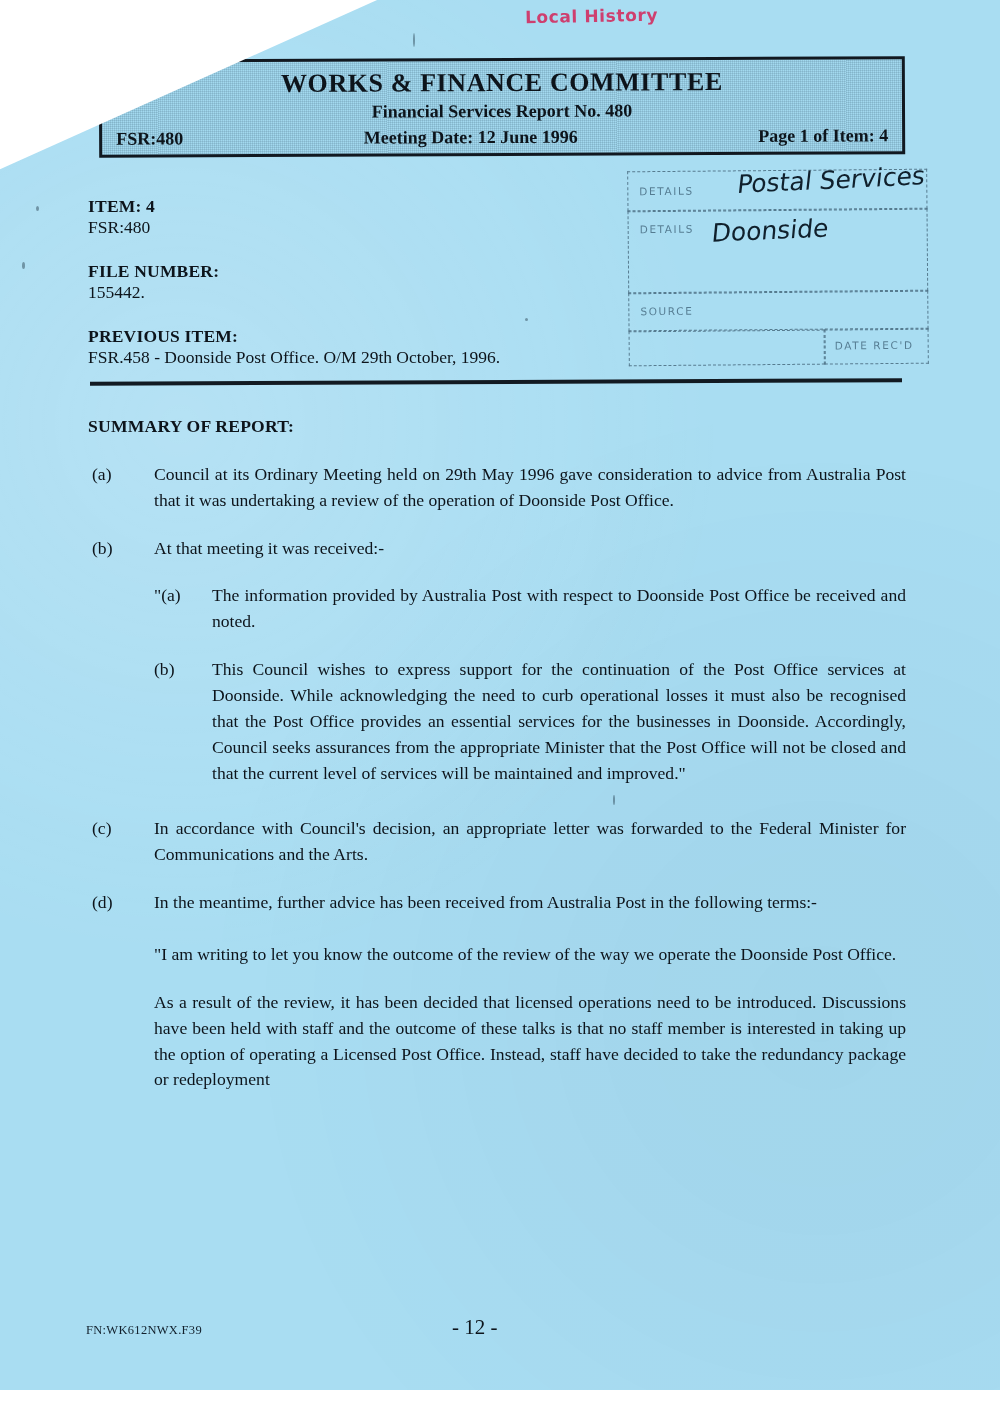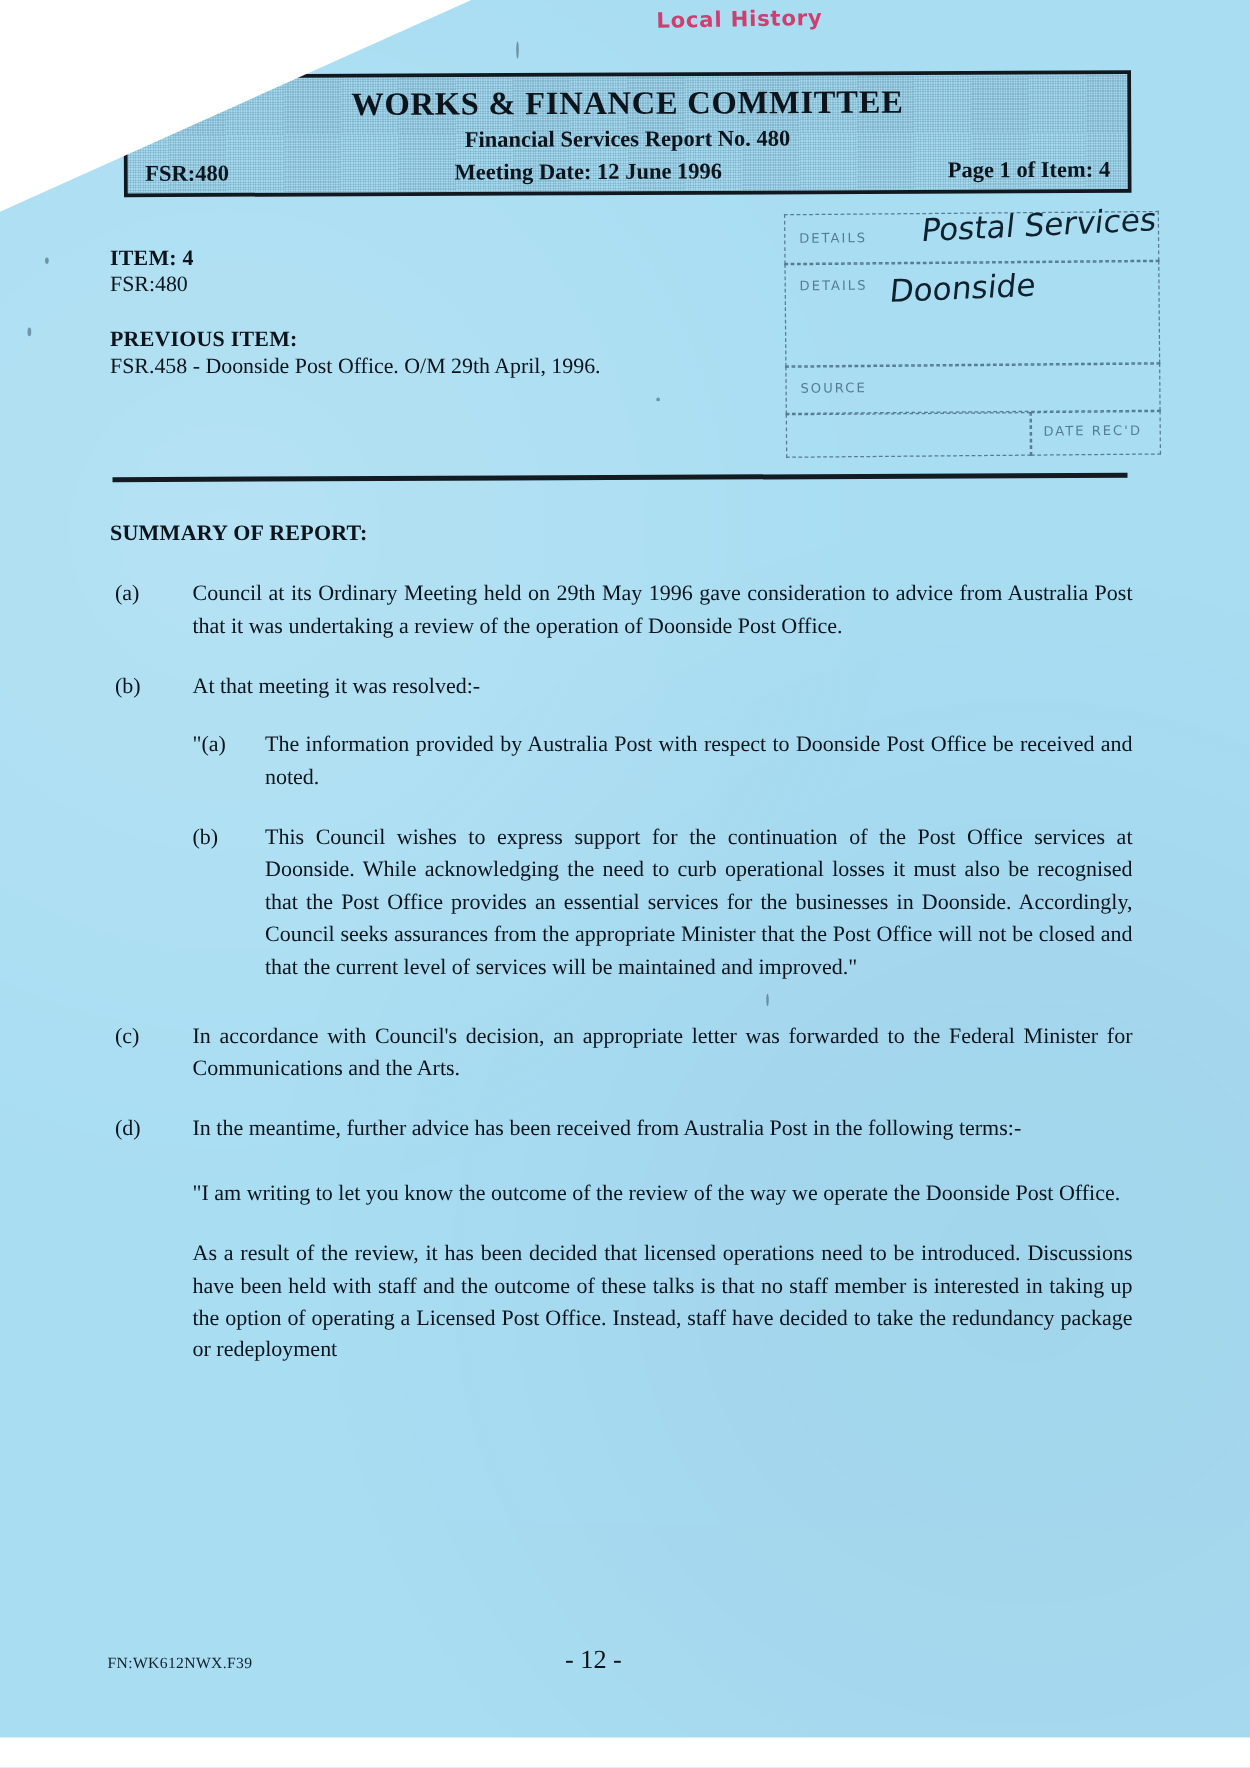--- a/index.html
+++ b/index.html
@@ -284,24 +284,28 @@
   </div>
 
   <div id="meta-block">
 
     <div class="meta-row">
       <span class="meta-label">ITEM: 4</span>
       <span class="meta-value">FSR:480</span>
     </div>
 
 
+    <div class="meta-row">
+      <span class="meta-label">FILE NUMBER:</span>
+      <span class="meta-value">155442.</span>
+    </div>
 
     <div class="meta-row">
       <span class="meta-label">PREVIOUS ITEM:</span>
-      <span class="meta-value">FSR.458 - Doonside Post Office. O/M 29th April, 1996.</span>
+      <span class="meta-value">FSR.458 - Doonside Post Office. O/M 29th October, 1996.</span>
     </div>
 
   </div>
 
   <div id="archive-stamp">
 
     <div class="sbox" id="stamp-row-location"></div>
     <div class="sbox" id="stamp-row-details"></div>
     <div class="sbox" id="stamp-row-source"></div>
     <div class="sbox" id="stamp-row-docno"></div>
@@ -324,21 +328,21 @@
 
 
 
     <div class="clause lvl1">
       <span class="clause-marker">(a)</span>
       <span class="clause-body">Council at its Ordinary Meeting held on 29th May 1996 gave consideration to advice from Australia Post that it was undertaking a review of the operation of Doonside Post Office.</span>
     </div>
 
     <div class="clause lvl1">
       <span class="clause-marker">(b)</span>
-      <span class="clause-body nojustify">At that meeting it was resolved:-</span>
+      <span class="clause-body nojustify">At that meeting it was received:-</span>
     </div>
 
     <div class="clause lvl2">
       <span class="clause-marker">"(a)</span>
       <span class="clause-body">The information provided by Australia Post with respect to Doonside Post Office be received and noted.</span>
     </div>
 
     <div class="clause lvl2" style="margin-bottom:30px;">
       <span class="clause-marker">(b)</span>
       <span class="clause-body">This Council wishes to express support for the continuation of the Post Office services at Doonside.  While acknowledging the need to curb operational losses it must also be recognised that the Post Office provides an essential services for the businesses in Doonside.   Accordingly, Council seeks assurances from the appropriate Minister that the Post Office will not be closed and that the current level of services will be maintained and improved."</span>

